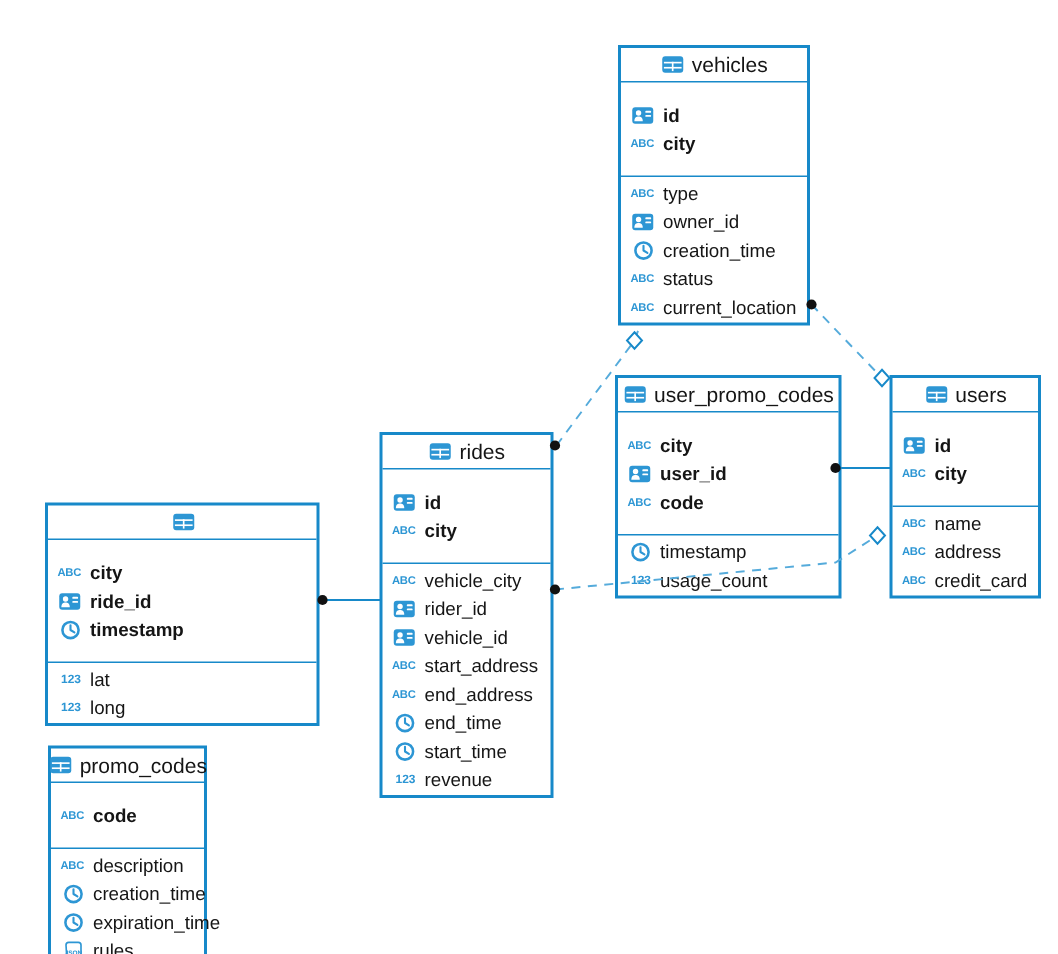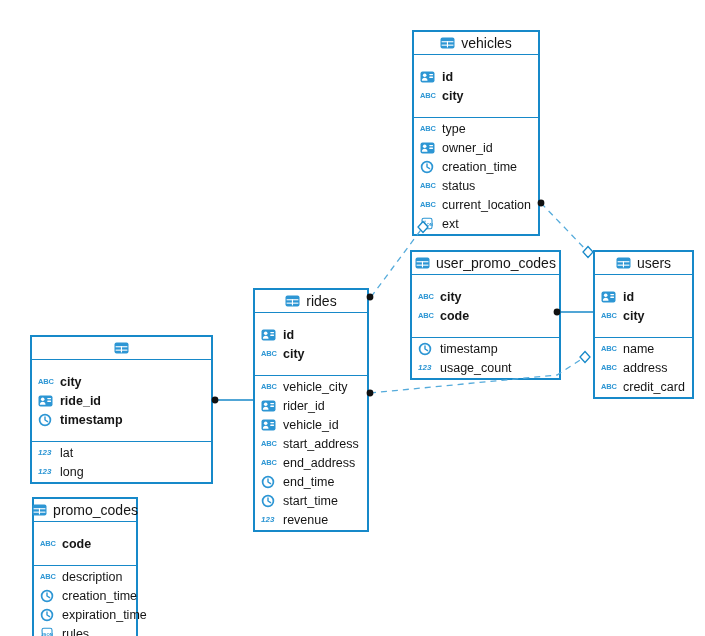--- a/index.html
+++ b/index.html
@@ -20,23 +20,23 @@
     border-bottom:1px solid var(--accent);
     font-size:14px;color:#151515;white-space:nowrap;
   }
   .tb-section{padding:1px 0;margin-top:11px;}
   .tb-section.sep{border-top:1px solid var(--accent);}
   .f-row{
     height:19px;display:flex;align-items:center;gap:6px;
     padding:0 6px;font-size:12.5px;color:#151515;white-space:nowrap;
   }
   .f-row.pk .f-name{font-weight:700;}
-  .f-icon{width:16px;min-width:16px;display:flex;align-items:center;justify-content:flex-start;}
+  .f-icon{width:16px;min-width:16px;display:flex;align-items:center;justify-content:flex-end;}
   .glyph{font-weight:700;color:var(--icon-blue);font-size:7.5px;letter-spacing:-0.2px;line-height:1;}
-  .glyph.num{font-size:8px;letter-spacing:0;font-style:italic;}
+  .glyph.num{font-size:8px;letter-spacing:0;}
   #wires{position:absolute;inset:0;z-index:10;pointer-events:none;}
 </style>
 </head>
 <body style="--accent: #1789c9; --icon-blue: #2d96d4;">
 
 <div id="canvas">
     <div class="table-box" style="left: 412px; top: 30px; width: 128px;">
       <div class="tb-header">
         <span class="f-icon">
           <svg width="15" height="12" viewBox="0 0 15 12">
@@ -101,49 +101,52 @@
             <span class="glyph">ABC</span>
           </span>
           <span class="f-name">status</span>
         </div>
         <div class="f-row">
           <span class="f-icon">
             <span class="glyph">ABC</span>
           </span>
           <span class="f-name">current_location</span>
         </div>
-        <div class="f-row">
-          <span class="f-icon">
-            <svg width="14" height="14" viewBox="0 0 14 14">
-              <path d="M2 3 Q2 1.2 3.8 1.2 L10.2 1.2 Q12 1.2 12 3 L12 10 Q12 11.8 10.2 11.8 L5 11.8 L2.5 13 L2.5 11 Z" fill="none" stroke="#2d96d4" stroke-width="1.1" stroke-linejoin="round"></path>
-              <text x="7" y="9.4" text-anchor="middle" font-size="4.3" font-weight="bold" fill="#2d96d4" font-family="&quot;Liberation Sans&quot;, sans-serif">JSON</text>
-            </svg>
-          </span>
-          <span class="f-name">ext</span>
-        </div>
       </div>
     </div>
     <div class="table-box" style="left: 410px; top: 250px; width: 151px;">
       <div class="tb-header">
         <span class="f-icon">
           <svg width="15" height="12" viewBox="0 0 15 12">
             <rect x="0.5" y="0.5" width="14" height="11" rx="2" fill="#2d96d4"></rect>
             <rect x="1.6" y="4.2" width="11.8" height="1.1" fill="#fff"></rect>
             <rect x="1.6" y="7.6" width="11.8" height="1.1" fill="#fff"></rect>
             <rect x="6.9" y="4.2" width="1.1" height="6.2" fill="#fff"></rect>
           </svg>
         </span>
         <span>user_promo_codes</span>
       </div>
       <div class="tb-section">
         <div class="f-row pk">
           <span class="f-icon">
             <span class="glyph">ABC</span>
           </span>
           <span class="f-name">city</span>
+        </div>
+        <div class="f-row pk">
+          <span class="f-icon">
+            <svg width="15" height="12" viewBox="0 0 15 12">
+              <rect x="0.5" y="0.5" width="14" height="11" rx="2" fill="#2d96d4"></rect>
+              <circle cx="4.7" cy="4.3" r="1.8" fill="#fff"></circle>
+              <path d="M1.9 9.8 C1.9 7.4 3.2 6.7 4.7 6.7 C6.2 6.7 7.5 7.4 7.5 9.8 Z" fill="#fff"></path>
+              <rect x="9.2" y="2.9" width="3.9" height="1.3" rx="0.6" fill="#fff"></rect>
+              <rect x="9.2" y="5.6" width="3.9" height="1.3" rx="0.6" fill="#fff"></rect>
+            </svg>
+          </span>
+          <span class="f-name">user_id</span>
         </div>
         <div class="f-row pk">
           <span class="f-icon">
             <span class="glyph">ABC</span>
           </span>
           <span class="f-name">code</span>
         </div>
       </div>
       <div class="tb-section sep">
         <div class="f-row">

